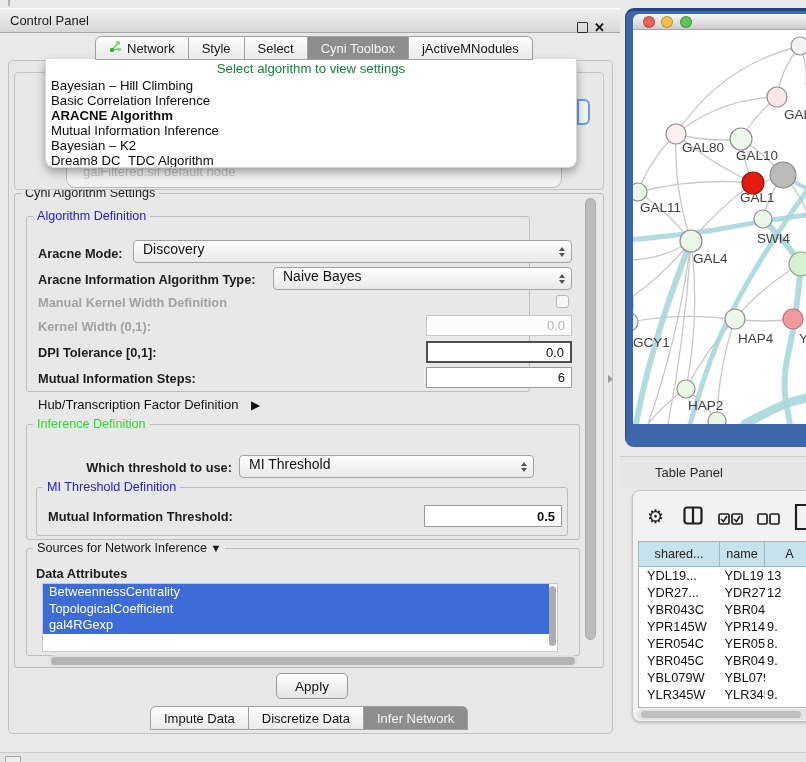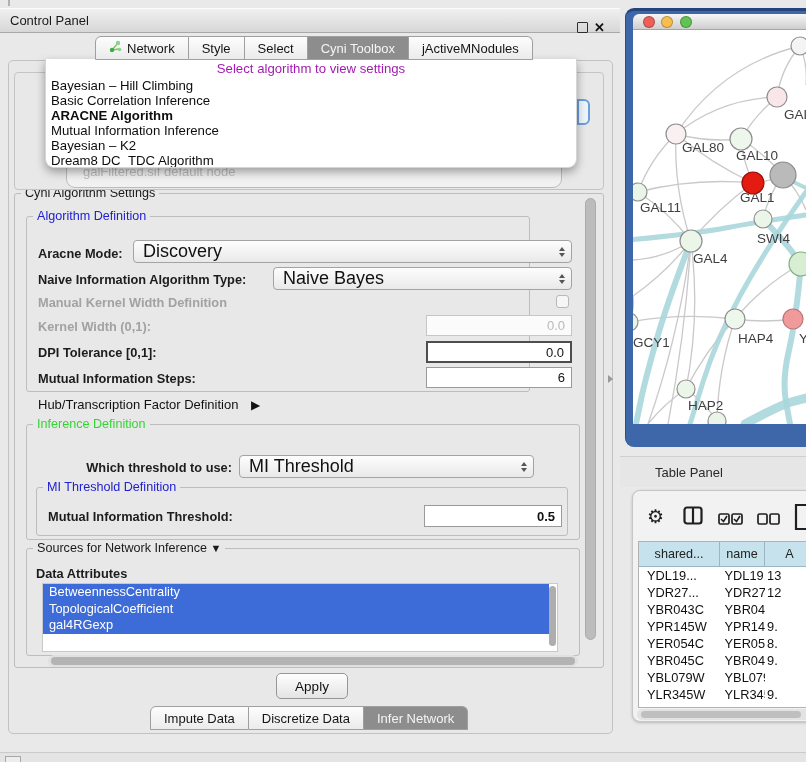--- a/index.html
+++ b/index.html
@@ -27,36 +27,36 @@
 
   
   .ghost-group{position:absolute;left:14px;top:72px;width:590px;height:118px;border:1px solid #c4c4c4;border-radius:4px;background:#e8e8e8;z-index:1;box-sizing:border-box;}
   .ghost-combo-arrow{position:absolute;left:577px;top:99px;width:13px;height:26px;border:2px solid #6b9fd8;border-radius:0 6px 6px 0;background:#eef4fb;z-index:2;box-sizing:border-box;}
   .ghost-table-combo{position:absolute;left:66px;top:154px;width:496px;height:34px;border:1px solid #bcbcbc;border-radius:9px;background:#f1f1f1;z-index:1;
     display:flex;align-items:center;padding-left:16px;font-size:13px;color:#bdbdbd;box-sizing:border-box;}
 
   
   .dropdown{position:absolute;left:45px;top:59px;width:532px;height:109px;background:#fff;border:1px solid #d6d6d6;border-top:none;
     border-radius:0 0 9px 9px;box-shadow:0 4px 10px rgba(0,0,0,.35);z-index:5;box-sizing:border-box;overflow:hidden;}
-  .dd-head{height:17px;text-align:center;color:#a21caf;font-size:13.2px;padding-top:2px;}
+  .dd-head{height:17px;text-align:center;color:#15803d;font-size:13.2px;padding-top:2px;}
   .dd-item{height:15.1px;line-height:15.1px;padding-left:5px;font-size:13.2px;color:#0d0d0d;white-space:nowrap;}
   .dd-sel{font-weight:bold;}
 
   
   .groupbox{position:absolute;border:1px solid #bdbdbd;border-radius:3px;box-sizing:border-box;}
   .grouplab{position:absolute;top:-8px;left:6px;background:#e8e8e8;padding:0 4px;font-size:12.6px;color:#1a1a1a;white-space:nowrap;}
   .t-blue{color:#2121d0;}
   .t-green{color:#35d435;}
 
   .lbl{position:absolute;font-weight:bold;font-size:12.8px;color:#1c1c1c;white-space:nowrap;}
   .lbl.dis{color:#a2a2a2;}
   .plain{font-weight:normal;font-size:13px;color:#111;}
 
-  .combo{position:absolute;display:flex;align-items:flex-end;border:1px solid #a3a3a3;border-radius:4px;
-    background:linear-gradient(#fdfdfd,#e9e9e9);font-size:18px;color:#111;padding-left:9px;box-sizing:border-box;}
+  .combo{position:absolute;display:flex;align-items:flex-start;border:1px solid #a3a3a3;border-radius:4px;
+    background:linear-gradient(#fdfdfd,#e9e9e9);font-size:14px;color:#111;padding-left:9px;box-sizing:border-box;}
   .spin{position:absolute;right:6px;top:50%;transform:translateY(-50%);display:flex;flex-direction:column;align-items:center;}
   .tup{width:0;height:0;border-left:3.5px solid transparent;border-right:3.5px solid transparent;border-bottom:4.5px solid #555;margin-bottom:2px;}
   .tdn{width:0;height:0;border-left:3.5px solid transparent;border-right:3.5px solid transparent;border-top:4.5px solid #555;}
 
   .numfield{position:absolute;background:#fff;border:1px solid #9a9a9a;text-align:right;font-size:13px;color:#111;
     padding:0 6px;box-sizing:border-box;display:flex;align-items:center;justify-content:flex-end;}
   .numfield.dis{border-color:#c6c6c6;background:#fbfbfb;color:#b9b9b9;}
   .numfield.focus{border:2px solid #4e4e4e;}
 
   .checkbox{position:absolute;width:13px;height:13px;border:1px solid #b8b8b8;border-radius:3px;background:#f6f6f6;box-sizing:border-box;}
@@ -175,21 +175,21 @@
     <span class="grouplab t-blue">Algorithm Definition</span>
   </div>
   <div class="lbl" style="left:38px;top:246px;">Aracne Mode:</div>
   <div class="combo" style="left:133px;top:240px;width:439px;height:23px;">
     <span>Discovery</span>
     <span class="spin">
         <span class="tup"></span>
         <span class="tdn"></span>
       </span>
   </div>
-  <div class="lbl" style="left:38px;top:272px;">Naive Information Algorithm Type:</div>
+  <div class="lbl" style="left:38px;top:272px;">Aracne Information Algorithm Type:</div>
   <div class="combo" style="left:273px;top:267px;width:299px;height:23px;">
     <span>Naive Bayes</span>
     <span class="spin">
         <span class="tup"></span>
         <span class="tdn"></span>
       </span>
   </div>
   <div class="lbl dis" style="left:38px;top:295px;">Manual Kernel Width Definition</div>
   <div class="checkbox" style="left:556px;top:295px;"></div>
   <div class="lbl dis" style="left:38px;top:319px;">Kernel Width (0,1):</div>

